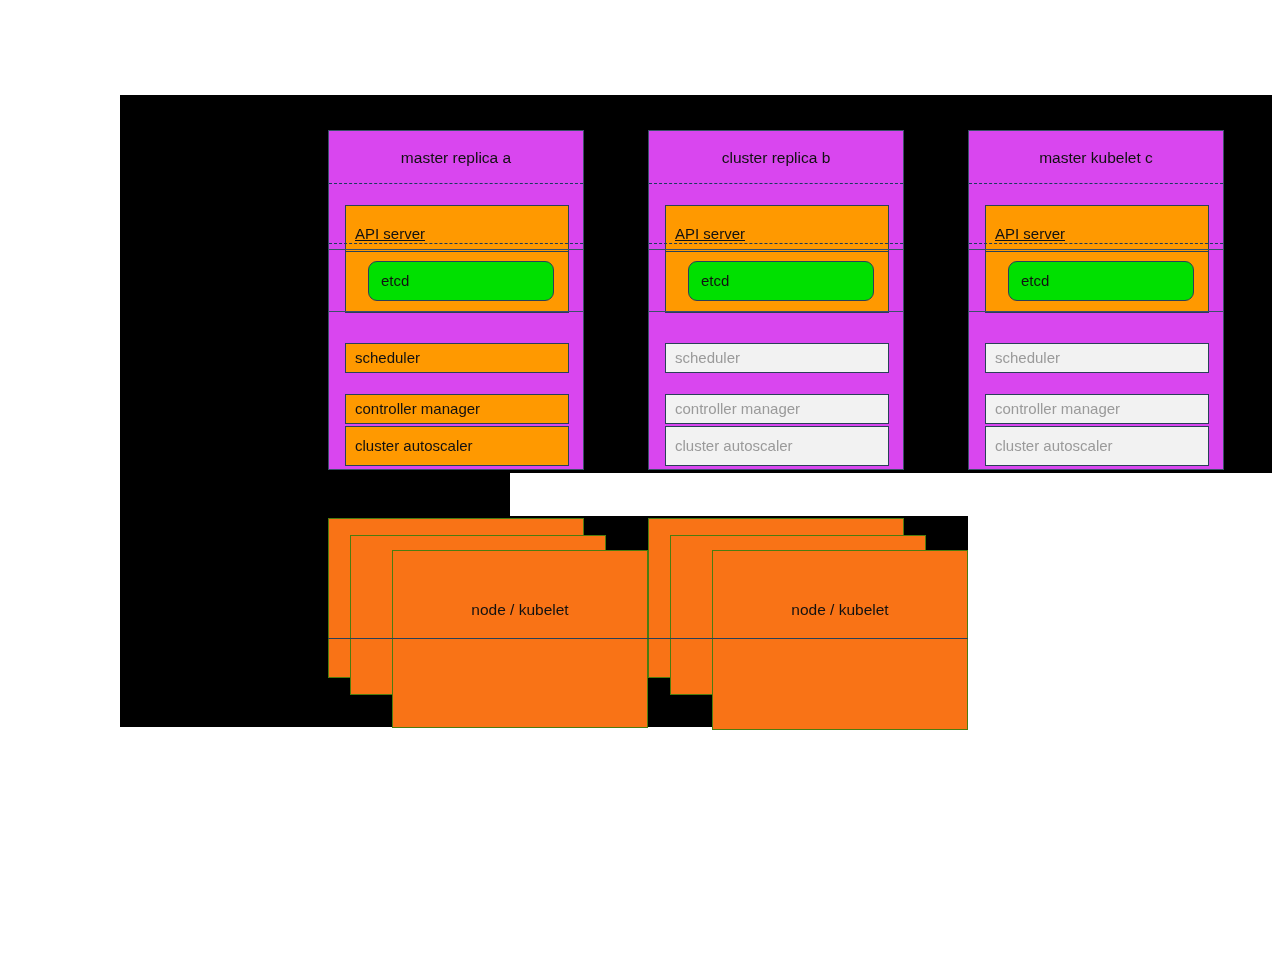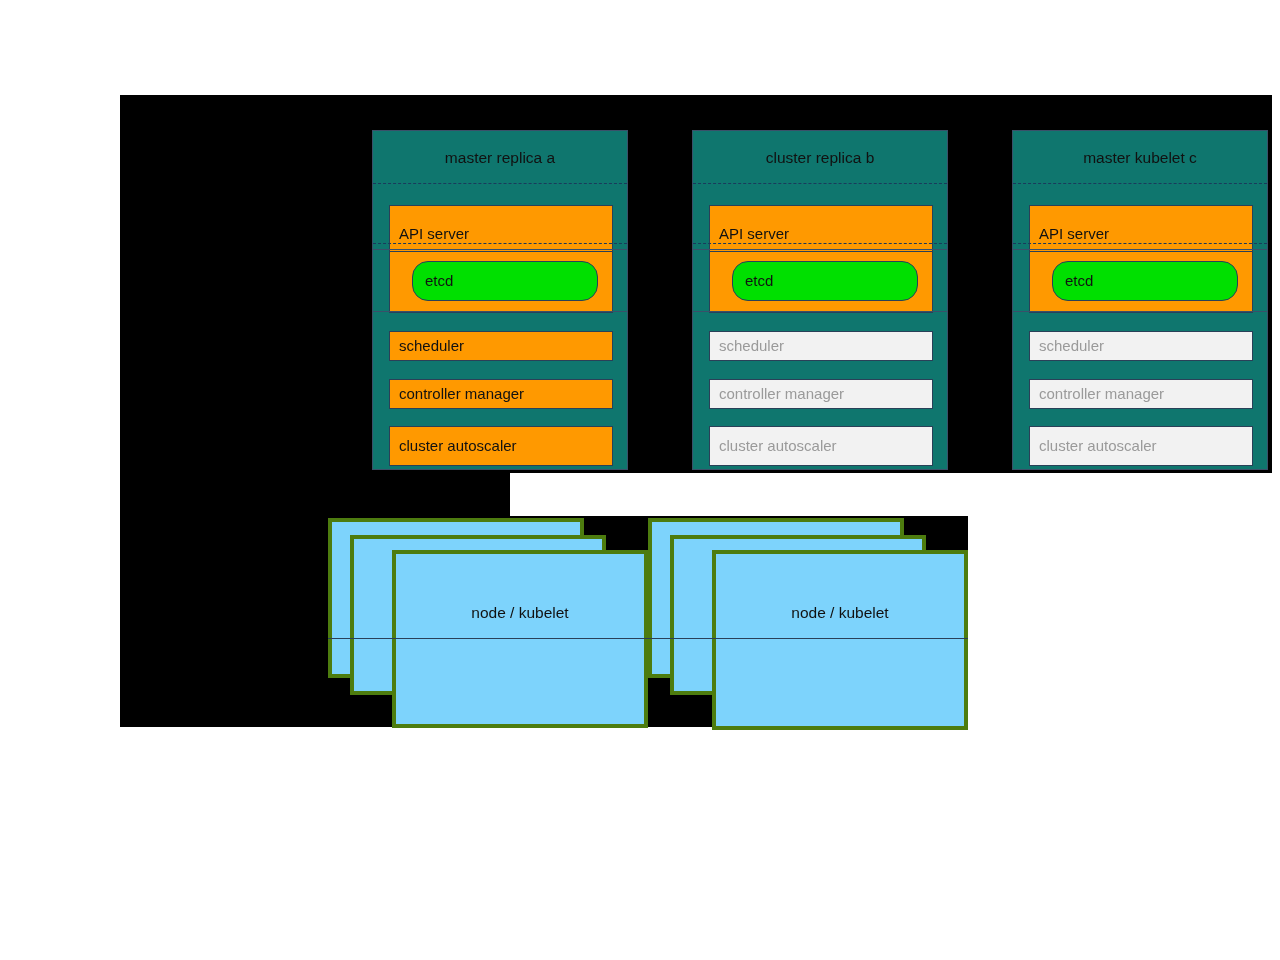--- a/index.html
+++ b/index.html
@@ -31,24 +31,23 @@
   #cluster-bg-main   { left: 120px; top: 95px;  width: 1152px; height: 378px; }
   #cluster-bg-mid    { left: 120px; top: 473px; width: 390px;  height: 43px;  }
   #cluster-bg-lower  { left: 120px; top: 516px; width: 848px;  height: 211px; }
 
   
   .replica-panel {
     position: absolute;
     top: 130px;
     width: 256px;
     height: 340px;
-    background: #0f766e;
+    background: #d946ef;
     border: 1px solid #3a5069;
     box-sizing: border-box;
-    margin-left: 44px;
   }
   #replica-panel-0 { left: 328px; }
   #replica-panel-1 { left: 648px; }
   #replica-panel-2 { left: 968px; }
 
   .replica-title {
     position: absolute;
     left: 0; top: 18px;
     width: 100%;
     text-align: center;
@@ -87,49 +86,49 @@
     border: 1px solid #2a4058;
     font-size: 15px;
     line-height: 1.1;
     display: flex;
     align-items: center;
     padding-left: 9px;
   }
   .comp-box.active   { background: #ff9900; color: #111111; }
   .comp-box.inactive { background: #f2f2f2; color: #9a9a9a; border-color: #2a4058; }
 
-  .box-api        { top: 74px;  height: 58px; }
+  .box-api        { top: 74px;  height: 58px; text-decoration: underline; }
   .box-etcdwrap   { top: 120px; height: 62px; padding-left: 0; }
-  .box-scheduler  { top: 200px; height: 30px; }
-  .box-controller { top: 248px; height: 30px; }
+  .box-scheduler  { top: 212px; height: 30px; }
+  .box-controller { top: 263px; height: 30px; }
   .box-autoscaler { top: 295px; height: 40px; }
 
   
   .etcd-pill {
     position: absolute;
     left: 22px;
     top: 9px;
     width: 186px;
     height: 40px;
     background: #00e000;
     border: 1px solid #2a4058;
-    border-radius: 16px;
+    border-radius: 9px;
     box-sizing: border-box;
     display: flex;
     align-items: center;
     padding-left: 12px;
     font-size: 15px;
     color: #111111;
   }
 
   
   .node-layer {
     position: absolute;
-    background: #7dd3fc;
-    border: 4px solid #4d7c0f;
+    background: #f97316;
+    border: 1px solid #4d7c0f;
     box-sizing: border-box;
   }
   .node-label {
     position: absolute;
     left: 0;
     width: 100%;
     text-align: center;
     font-size: 15.5px;
     color: #111111;
   }

